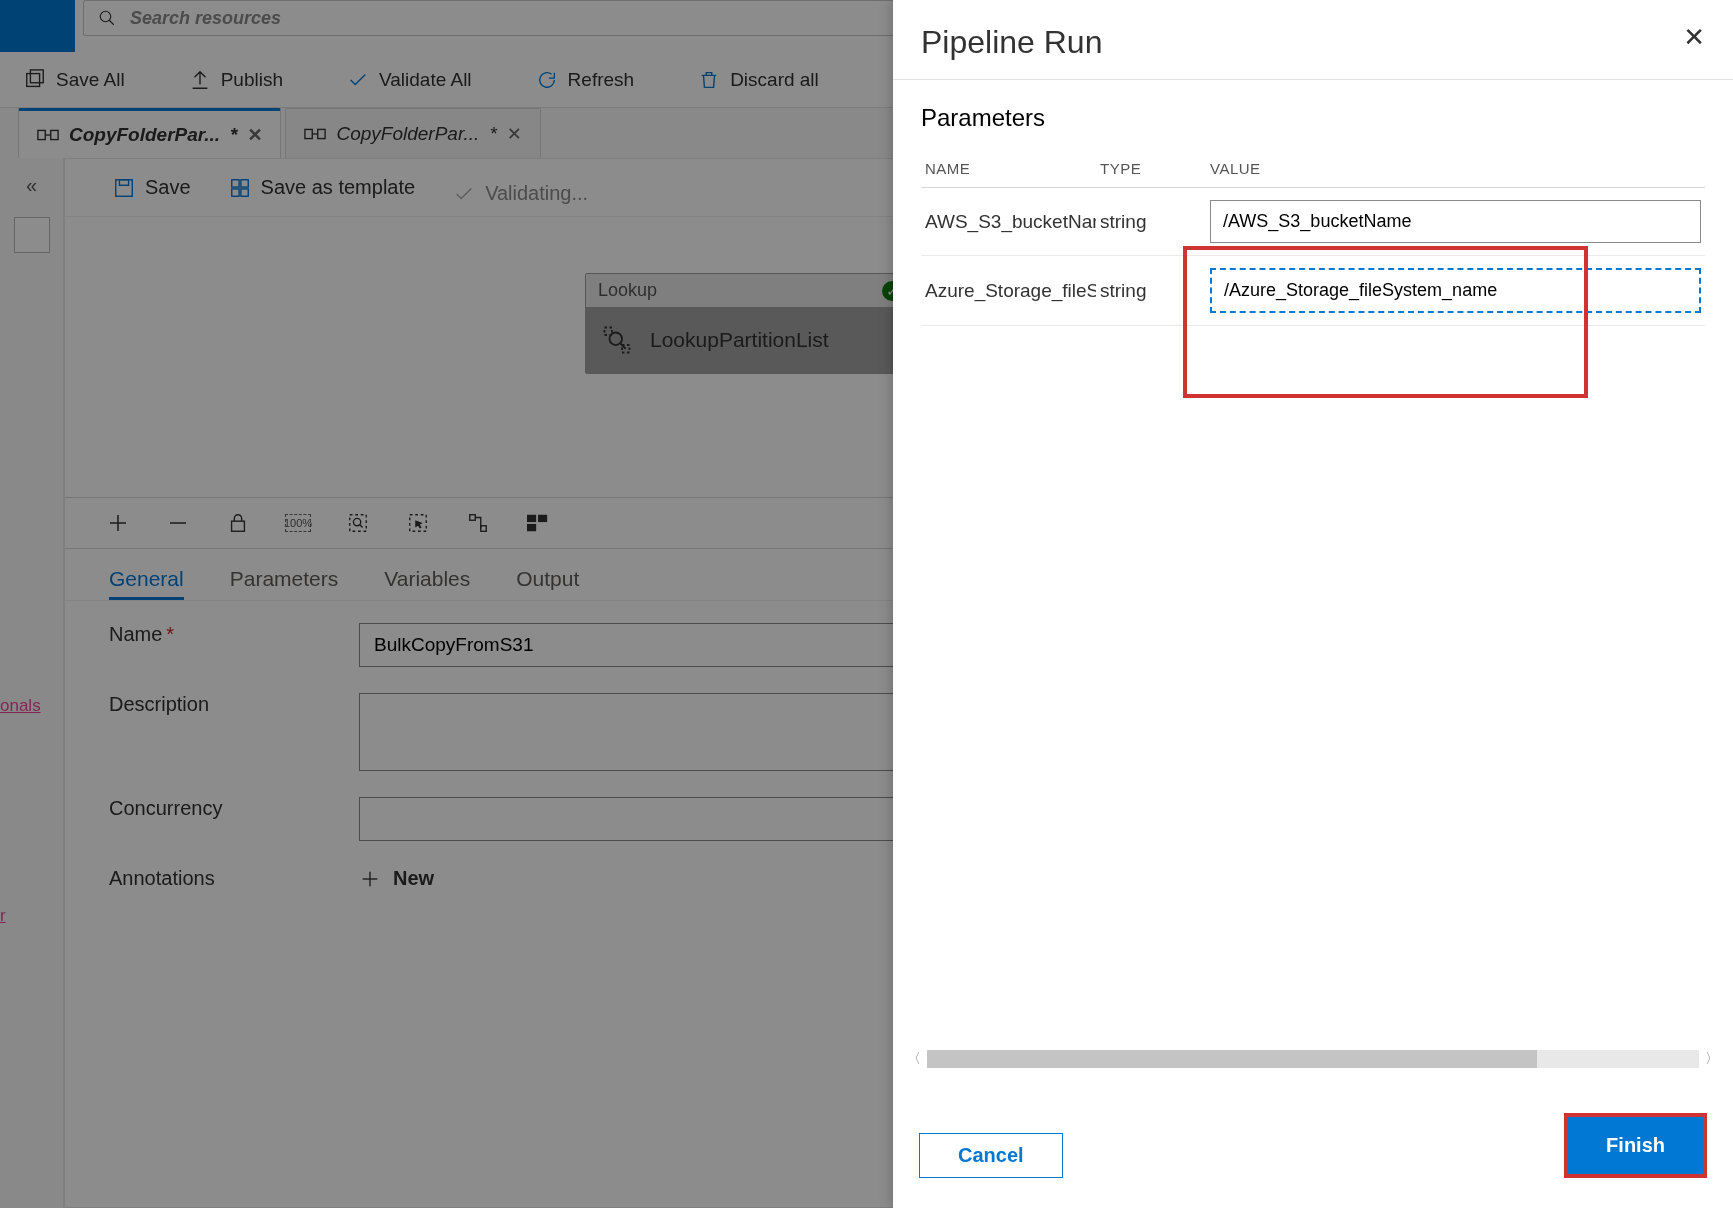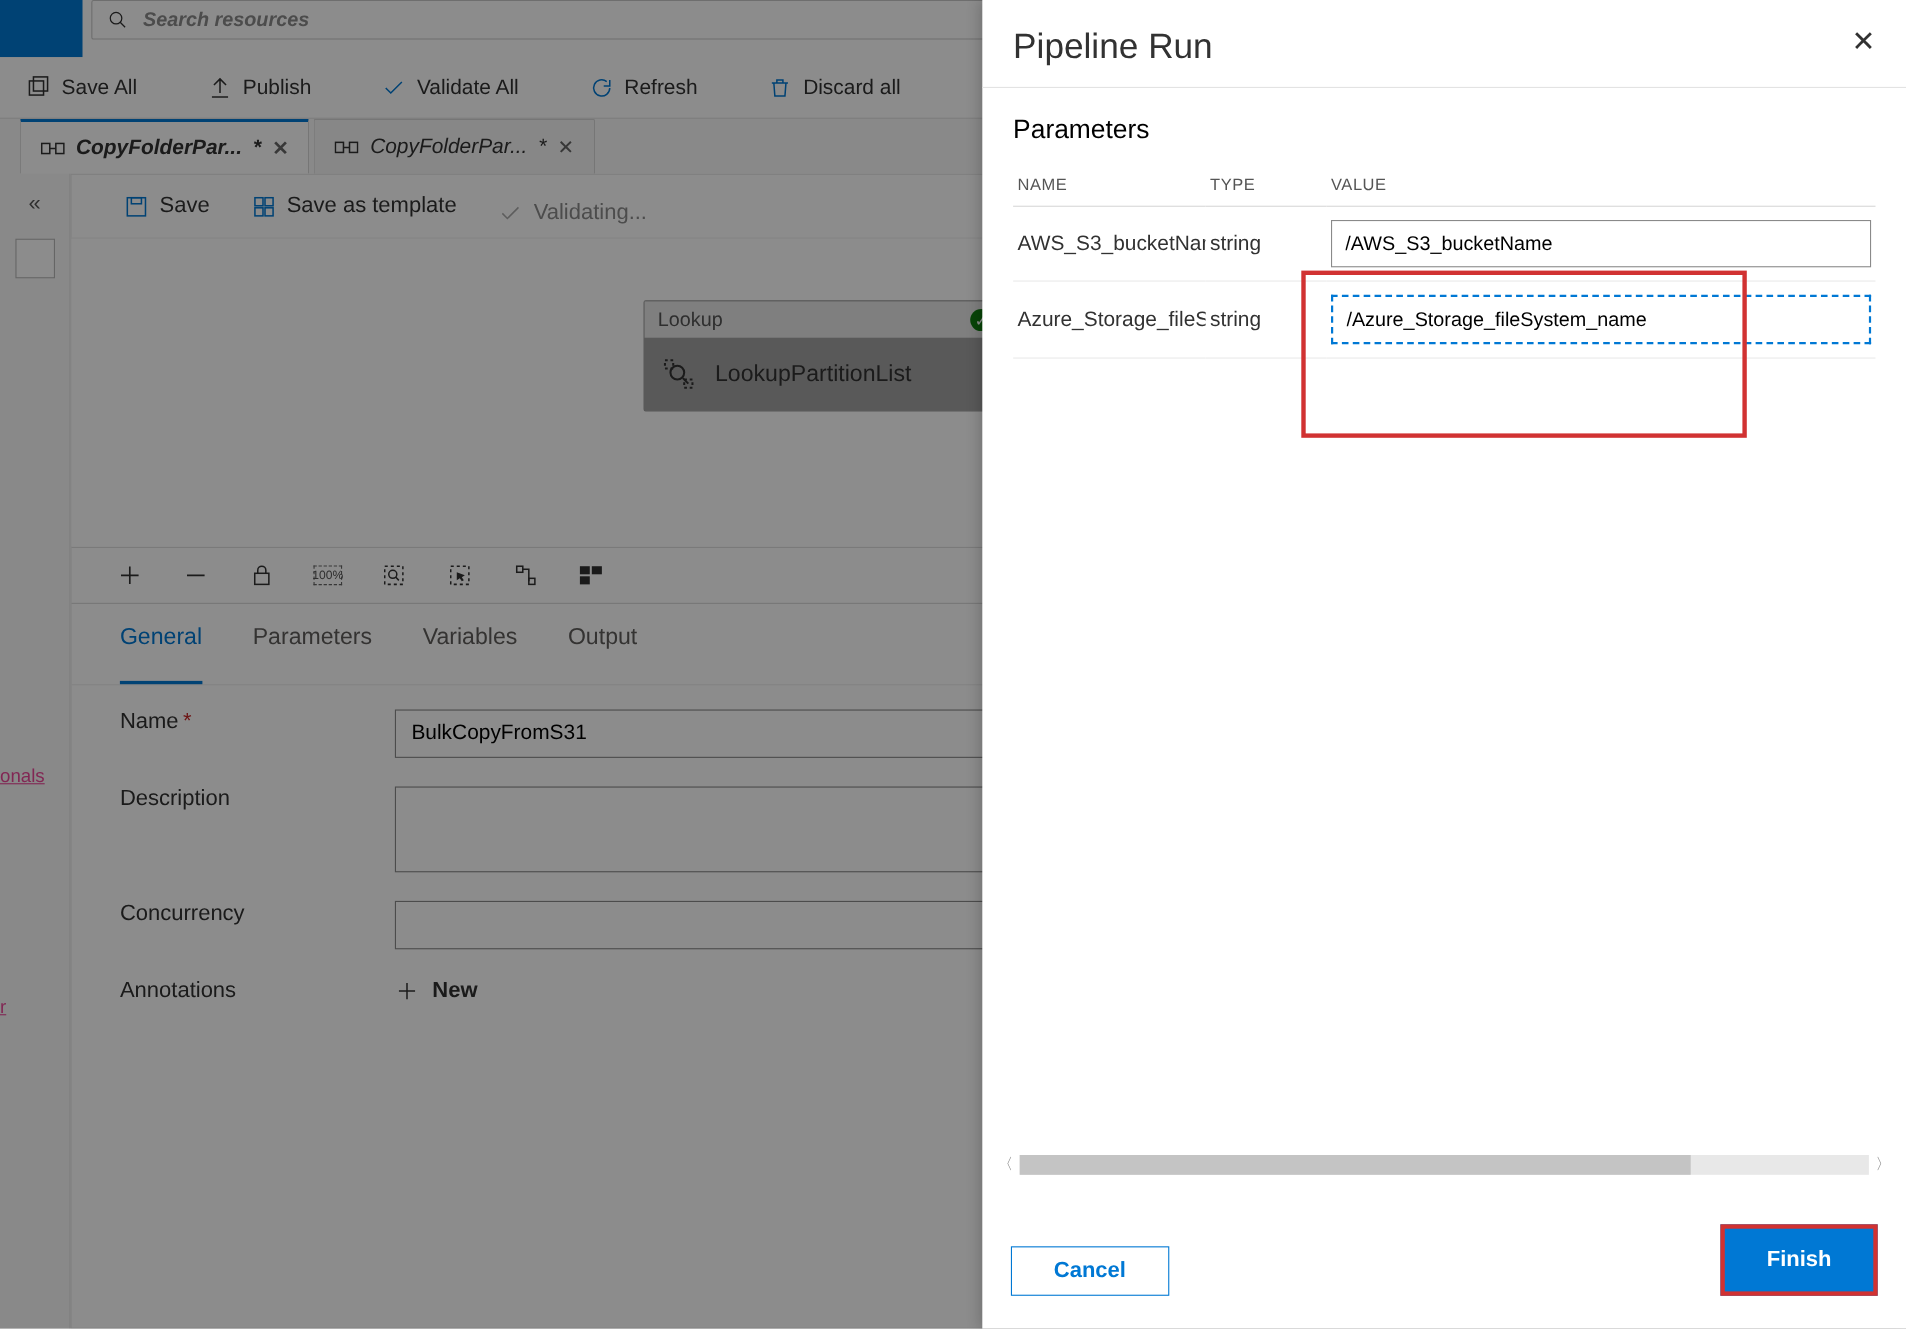--- a/index.html
+++ b/index.html
@@ -38,21 +38,21 @@
 .canvas-area { position: relative; height: 280px; background: #fff; }
 .activity { position: absolute; left: 520px; top: 56px; width: 330px; border: 1px solid #9e9e9e; border-radius: 2px; background: #a3a3a3; }
 .activity-head { background: #e8e8e8; padding: 6px 12px; font-size: 18px; color: #555; display:flex; justify-content:space-between; align-items:center;}
 .activity-head .ok { width:20px; height:20px; border-radius:50%; background:#107c10; display:inline-flex; align-items:center; justify-content:center; color:#fff; font-size:14px;}
 .activity-body { padding: 18px 16px; display: flex; align-items: center; gap: 18px; font-size: 21px; color: #323232; }
 
 .canvas-toolbar { height: 52px; border-top: 1px solid #d7d7d7; border-bottom: 1px solid #d7d7d7; display: flex; align-items: center; gap: 34px; padding: 0 40px; color: #555; }
 .canvas-toolbar .ct { width:26px; display:inline-flex; justify-content:center; }
 
 .prop-tabs { display: flex; gap: 46px; padding: 18px 44px 0; font-size: 21px; color: #605e5c; border-bottom: 1px solid #eee;}
-.prop-tabs .pt { padding-bottom: 28px; cursor:pointer; }
+.prop-tabs .pt { padding-bottom: 6px; cursor:pointer; }
 .prop-tabs .pt.active { color: #0078d4; border-bottom: 3px solid #0078d4; font-weight: 400; }
 
 .form { padding: 22px 44px; display: grid; grid-template-columns: 230px 1fr; gap: 26px 20px; align-items: start; font-size: 20px; color: #323232;}
 .form label .req { color: #c62828; margin-left: 4px;}
 .form input, .form textarea { width: 100%; border: 1px solid #8a8a8a; padding: 10px 14px; font-size: 19px; background:#fff;}
 .form textarea { height: 78px; resize: none;}
 .form .newbtn { display:inline-flex; align-items:center; gap:12px; font-weight:600;}
 
 
 .frag { position:absolute; left:0; color:#ec4899; font-size:17px;text-decoration:underline; }

